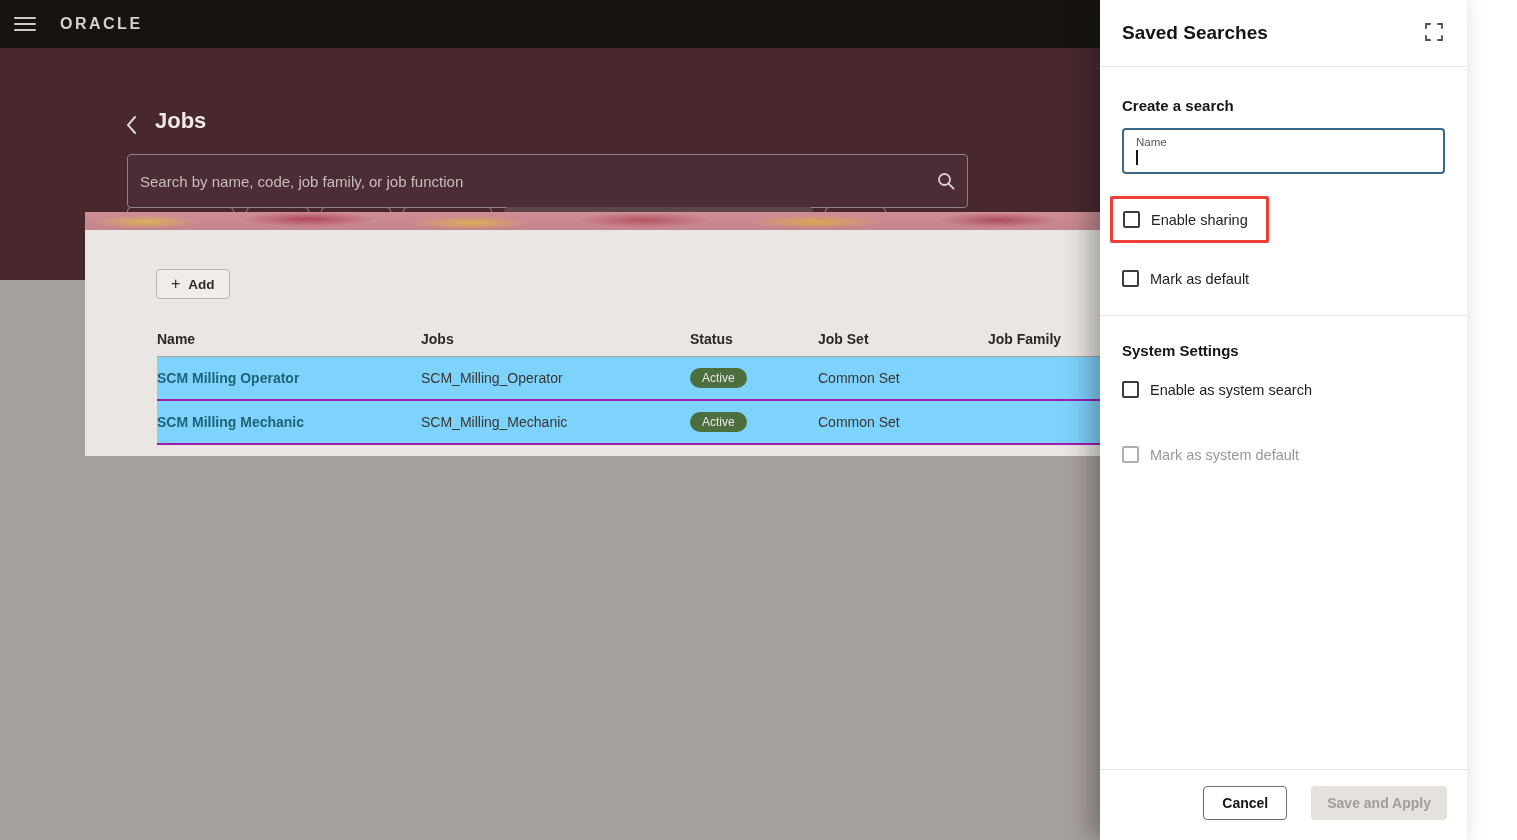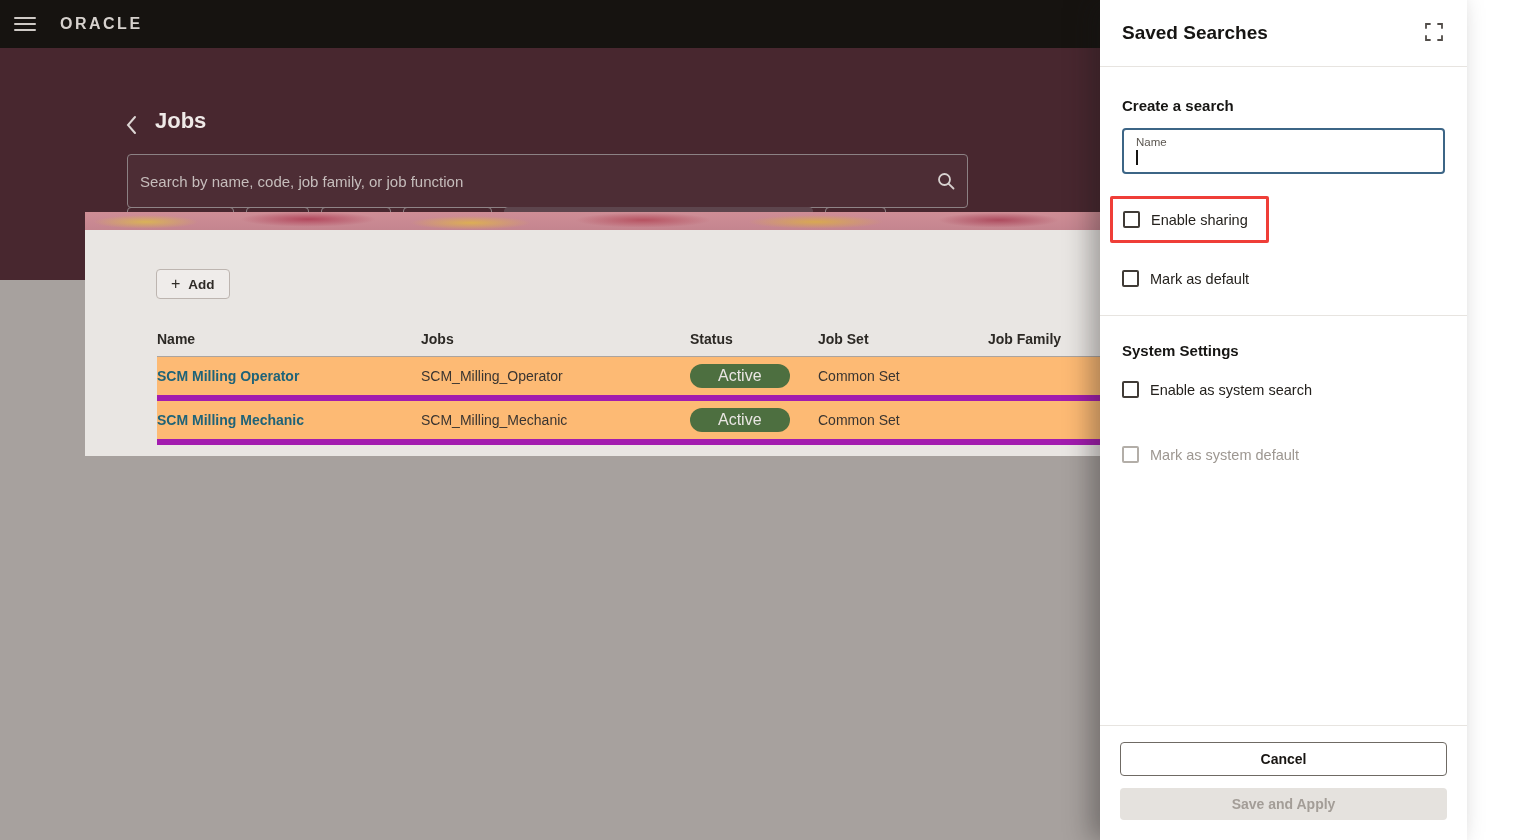--- a/index.html
+++ b/index.html
@@ -72,25 +72,25 @@
     margin:39px 0 0 71px; display:inline-flex; align-items:center; gap:8px;
     background:#efecea; border:1px solid #bdb5b0; border-radius:4px;
     padding:6px 14px; font-size:13.5px; font-weight:700; color:#2f2b27;
     cursor:pointer; font-family:inherit;
   }
   .add-btn .plus { font-size:16px; font-weight:400; line-height:1; }
 
   .table { margin:22px 0 0 0; padding-left:72px; }
   .trow { display:grid; grid-template-columns:264px 269px 128px 170px 1fr; align-items:center; }
   .thead { height:36px; font-size:14px; font-weight:700; color:#2c2925; border-bottom:1px solid #aba49f; }
-  .tdata { height:44px; font-size:14px; color:#3a3531; background:#fdba74; border-bottom:6px solid #a21caf; }
+  .tdata { height:44px; font-size:14px; color:#3a3531; background:#7dd3fc; border-bottom:2px solid #a21caf; }
   .cell-name { color: var(--link_teal, #1f6378); font-weight:700; cursor:pointer; }
   .pill {
-    display:inline-block; padding:3px 28px; border-radius:12px;
-    background: var(--status_green, #4d6f40); color:#e9e6e3; font-size:16px;
+    display:inline-block; padding:3px 12px; border-radius:12px;
+    background: var(--status_green, #4d6f40); color:#e9e6e3; font-size:12px;
   }
 
   
   .panel {
     position:absolute; left:1100px; top:0; width:367px; height:840px;
     background:#ffffff; box-shadow:-10px 0 24px rgba(23,21,19,0.35);
   }
   .panel-header {
     height:67px; border-bottom:1px solid #e7e4e0;
     display:flex; align-items:center; justify-content:space-between; padding:0 22px;
@@ -122,21 +122,21 @@
     padding:12px 18px 12px 10px;
   }
   .mt-default { margin-top:27px; }
   .panel-divider { border:none; border-top:1px solid #e7e4e0; margin:28px -22px 0 -22px; }
   .mt-sys1 { margin-top:22px; }
   .mt-sys2 { margin-top:48px; }
 
   .panel-footer {
     position:absolute; left:0; right:0; bottom:0; background:#fff;
     border-top:1px solid #e7e4e0; padding:16px 20px 20px;
-    display:flex; justify-content:flex-end; gap:12px;flex-direction:column;
+    display:flex; justify-content:flex-end; gap:24px;
   }
   .btn-secondary {
     background:#fff; border:1px solid #6f6a64; border-radius:4px;
     padding:8px 18px; font-size:14px; font-weight:700; color:#181512;
     cursor:pointer; font-family:inherit;
   }
   .btn-primary-disabled {
     background:#e5e2de; border:none; border-radius:4px;
     padding:8px 16px; font-size:14px; font-weight:700; color:#a39d97;
     cursor:default; font-family:inherit;

